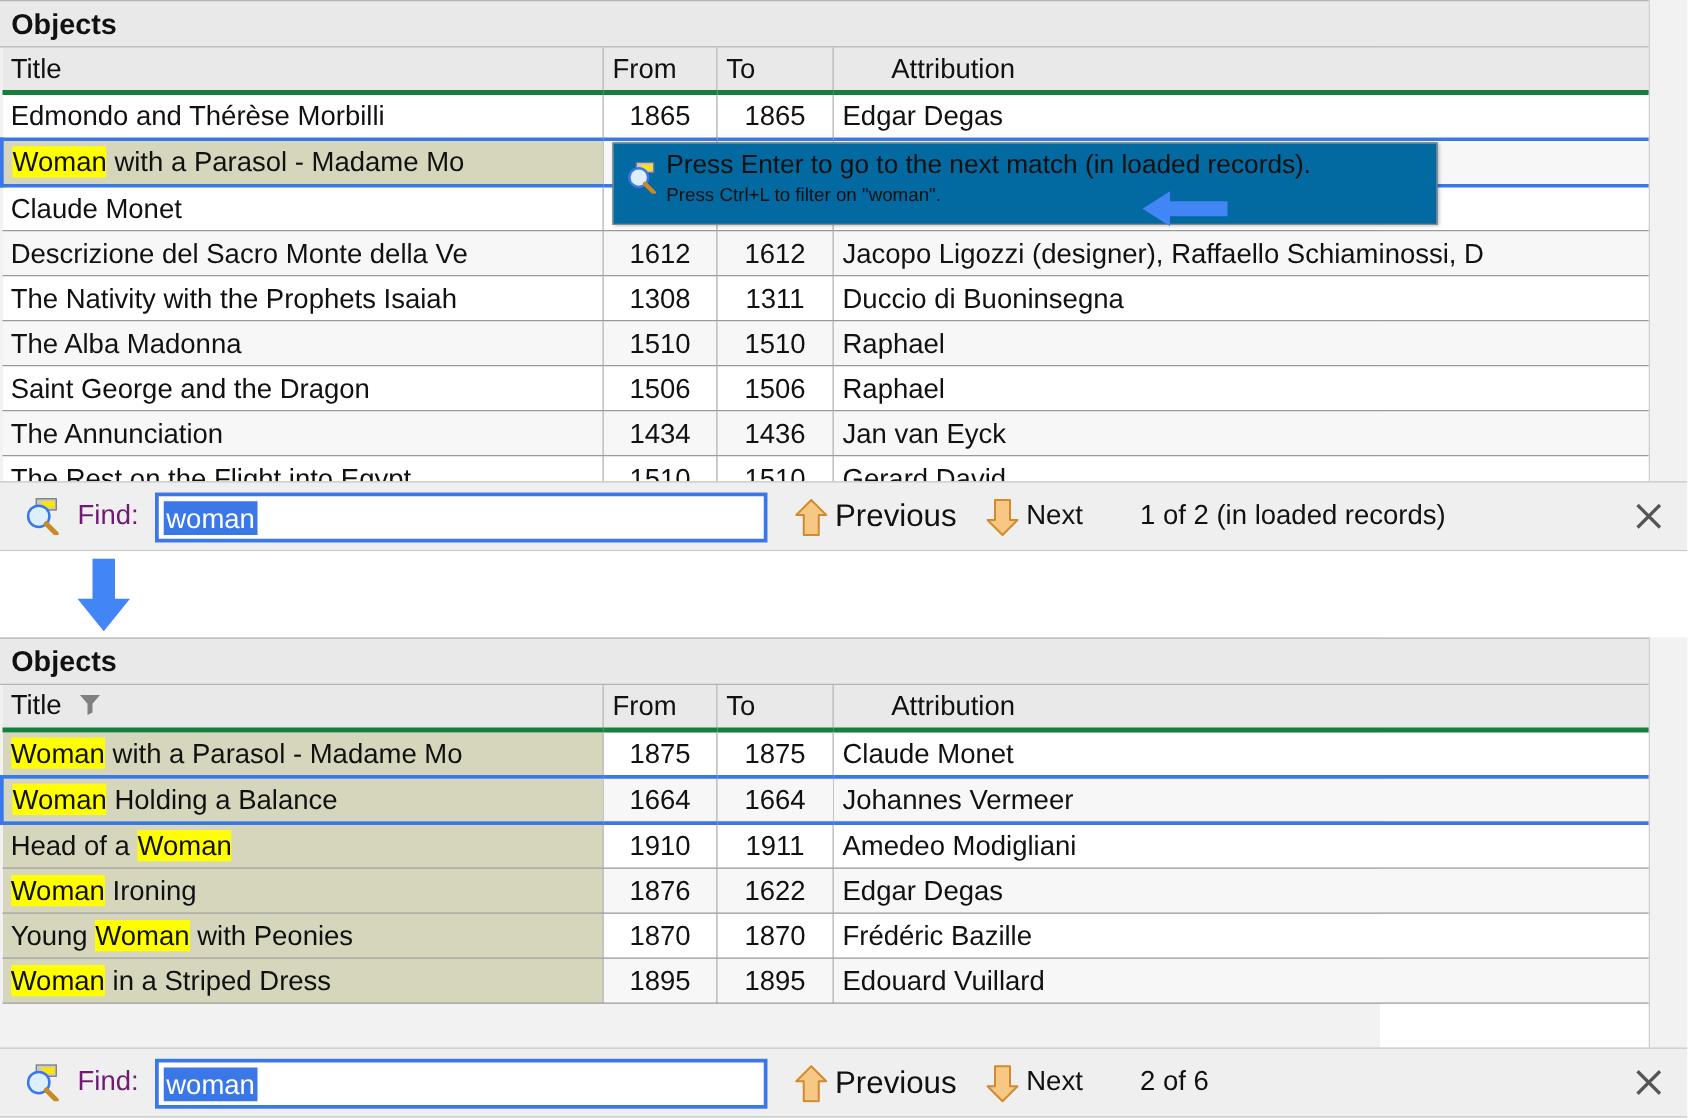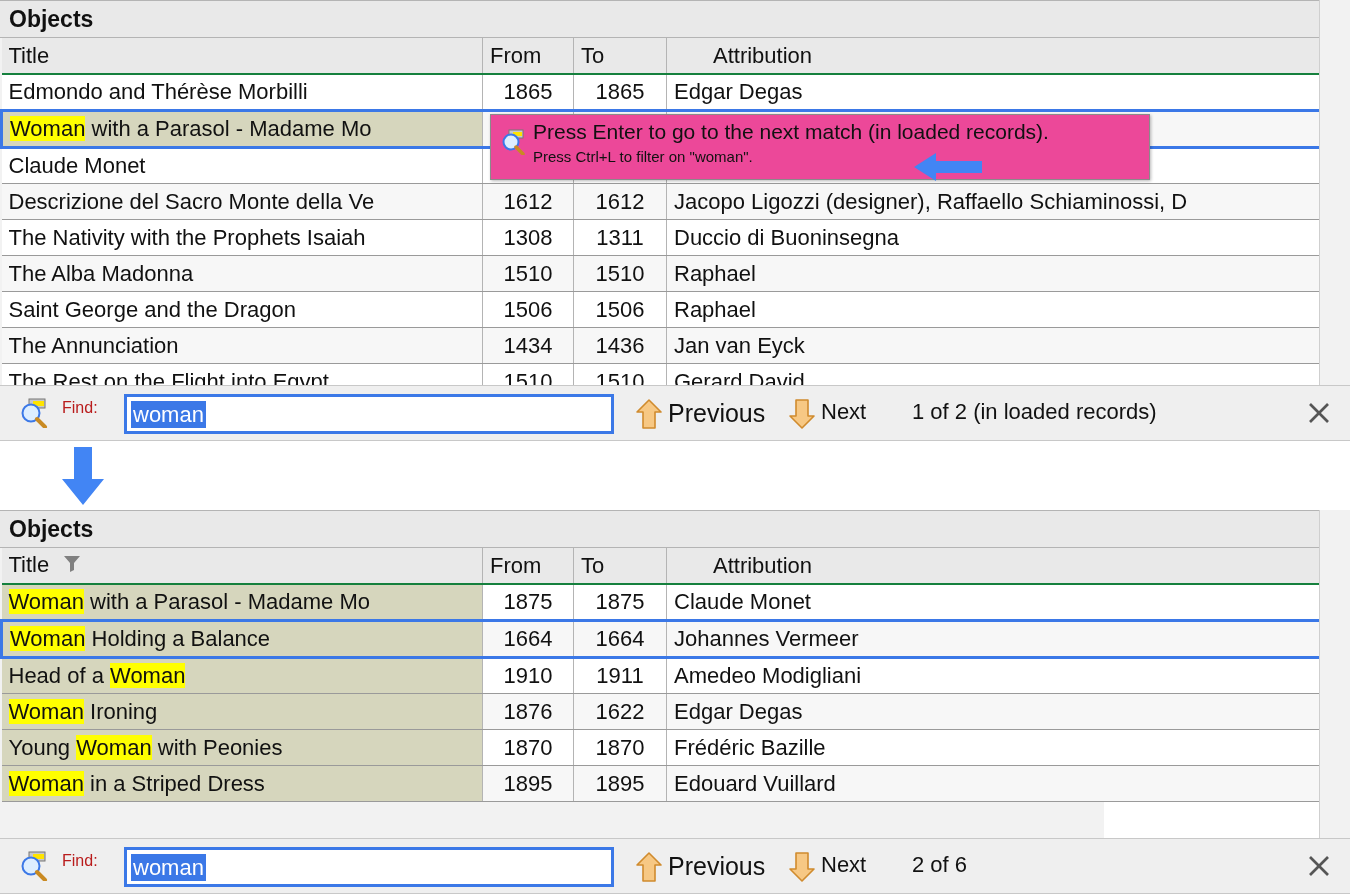--- a/index.html
+++ b/index.html
@@ -33,21 +33,21 @@
     color: #111;
   }
   table.grid col.c-title { width: 481px; }
   table.grid col.c-from  { width: 91px; }
   table.grid col.c-to    { width: 93px; }
   table.grid col.c-attr  { width: 655px; }
 
   table.grid th {
     background: #e9e9e9;
     border-right: 1px solid #b4b4b4;
-    border-bottom: 2px solid #15803d;
+    border-bottom: 4px solid #15803d;
     font-weight: normal;
     font-size: 22px;
     height: 36px;
     padding: 0 7px;
     text-align: left;
     box-sizing: border-box;
     white-space: nowrap;
     overflow: hidden;
   }
   table.grid th.num { text-align: left; }
@@ -85,41 +85,41 @@
     width: 30px; height: 100%;
     background: #f2f2f2;
     border-left: 1px solid #cfcfcf;
   }
 
   
   .tooltip {
     position: absolute;
     left: 490px; top: 114px;
     width: 660px; height: 66px;
-    background: #ec4899;
+    background: #0369a1;
     border: 1px solid #8a8a8a;
     box-shadow: 1px 1px 3px rgba(0,0,0,.28);
     z-index: 40;
     box-sizing: border-box;
   }
   .tooltip .tip-ico { position: absolute; left: 10px; top: 14px; }
   .tooltip .tip-l1 { position: absolute; left: 42px; top: 5px; font-size: 21px; color: #111; white-space: nowrap; }
   .tooltip .tip-l2 { position: absolute; left: 42px; top: 33px; font-size: 15px; color: #111; white-space: nowrap; }
   .tip-arrow { position: absolute; left: 912px; top: 148px; z-index: 45; }
 
   
   .findbar {
     position: absolute; left: 0; width: 1350px; height: 56px;
     background: #efefef;
     border-top: 1px solid #c8c8c8;
     border-bottom: 1px solid #c8c8c8;
     box-sizing: border-box;
   }
   .fb-ico   { position: absolute; left: 20px; top: 12px; }
-  .fb-label { position: absolute; left: 62px; top: 13px; font-size: 16px; color: #b91c1c; }
+  .fb-label { position: absolute; left: 62px; top: 13px; font-size: 22px; color: #701a75; }
   .fb-input {
     position: absolute; left: 124px; top: 8px;
     width: 490px; height: 40px;
     background: #ffffff;
     border: 3px solid #3b78e7;
     box-sizing: border-box;
   }
   .fb-input .val {
     position: absolute; left: 4px; top: 4px;
     background: #3b78e7; color: #ffffff;

